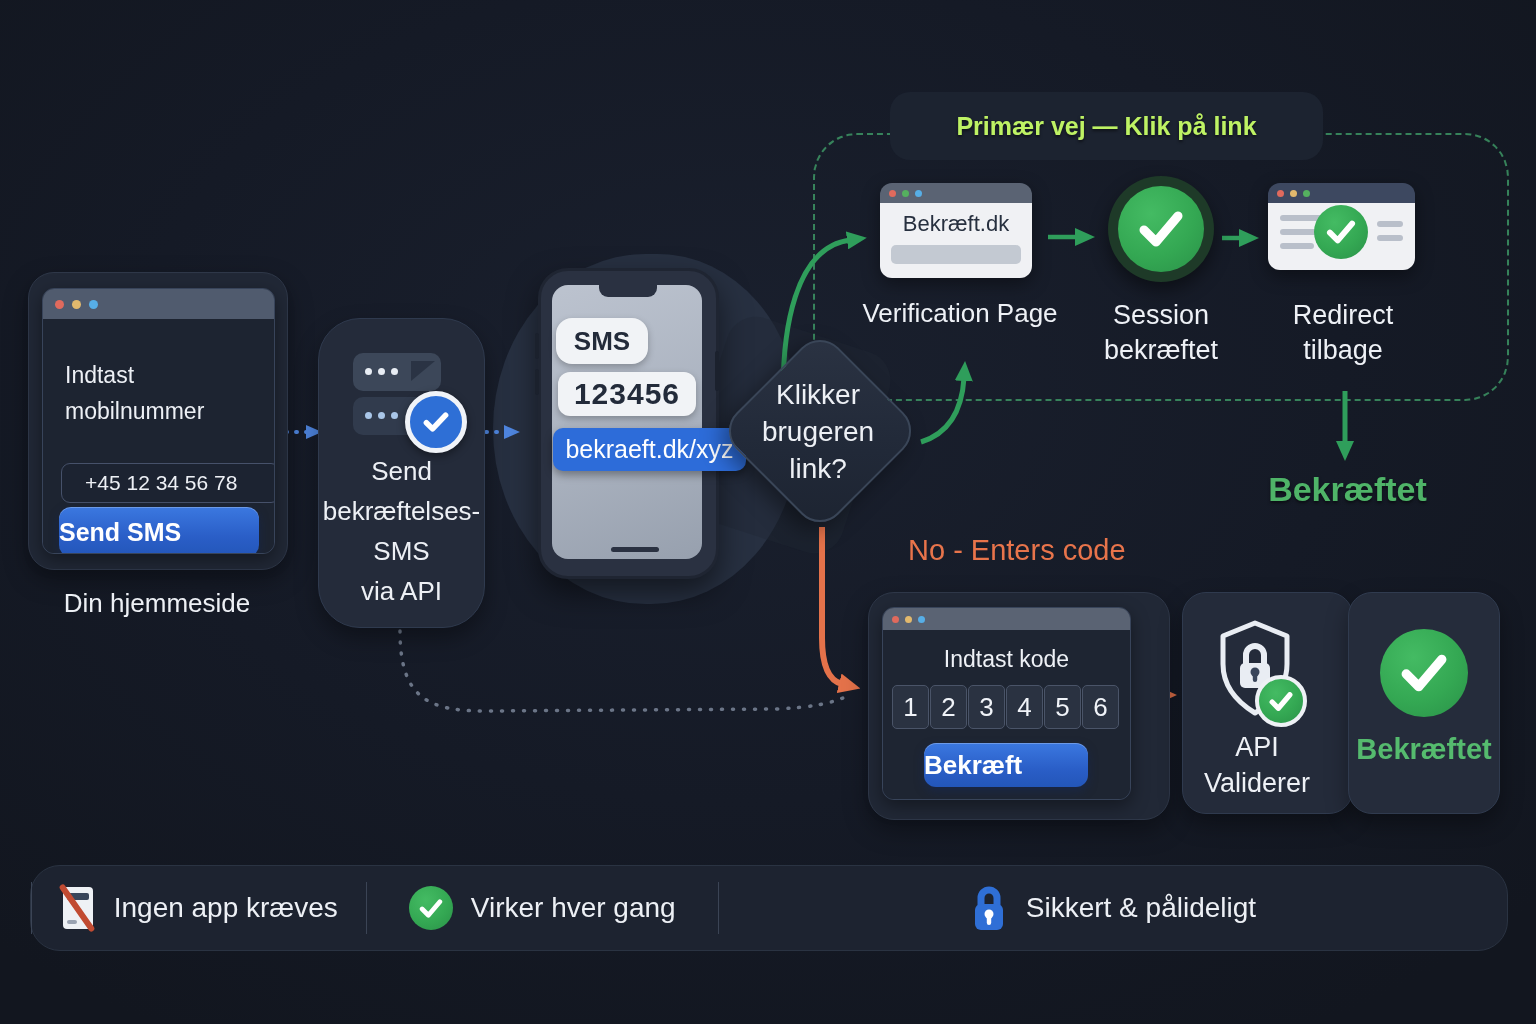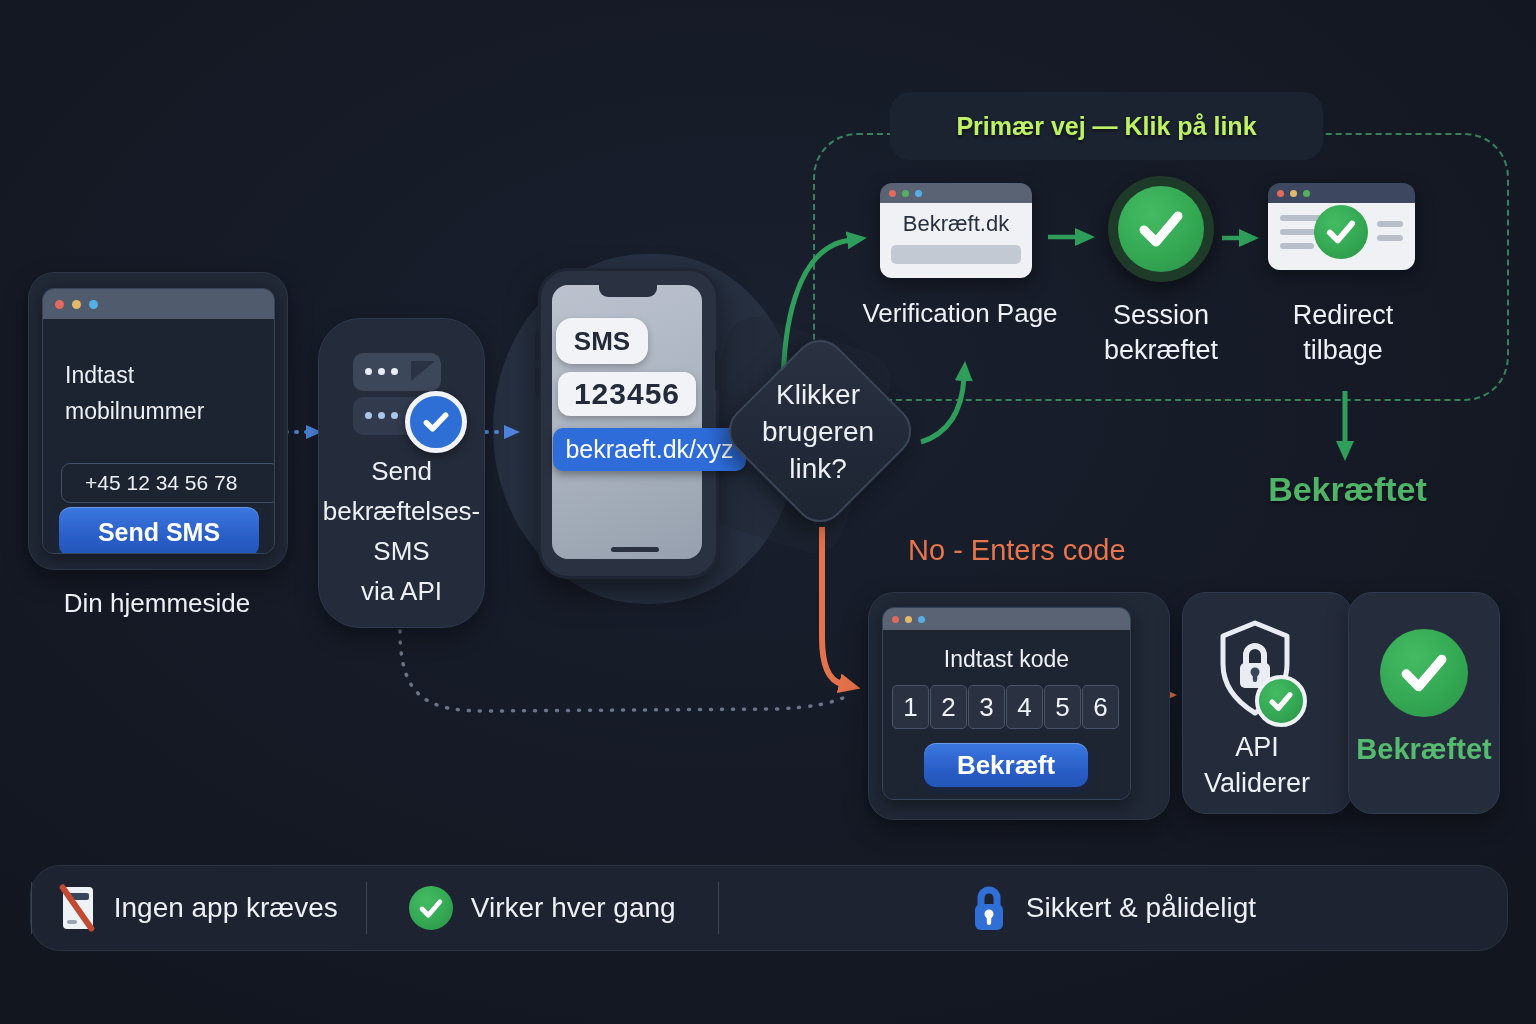--- a/index.html
+++ b/index.html
@@ -14,21 +14,21 @@
   .outer-card{background:#212836;border:1px solid #2e3748;border-radius:26px;box-shadow:0 10px 25px rgba(0,0,0,.35);}
   .browser{border-radius:12px;overflow:hidden;border:1px solid #38445a;box-shadow:0 6px 18px rgba(0,0,0,.4);}
   .browser-header{height:30px;background:#505b6e;display:flex;align-items:center;padding-left:12px;gap:8px;}
   .browser-header.small{height:20px;padding-left:9px;gap:6px;}
   .dot{width:9px;height:9px;border-radius:50%;}
   .dot.s{width:7px;height:7px;}
   .dot.red{background:#e06a5d;} .dot.yellow{background:#e2b96d;} .dot.blue{background:#57aee6;} .dot.green{background:#55b05f;}
   .dark-body{background:#1d2431;}
   .light-body{background:#f0f1f4;}
   .btn-blue{background:linear-gradient(180deg,#3b78e0 0%,#2a5ec7 60%,#2356b9 100%);border-radius:12px;
-    color:#fff;font-weight:bold;display:flex;align-items:center;justify-content:center;
+    color:#fff;font-weight:bold;display:flex;align-items:center;justify-content:flex-start;
     box-shadow:0 4px 10px rgba(20,40,90,.5), inset 0 1px 0 rgba(255,255,255,.25);}
   .pill-input{border:1.5px solid #46516a;border-radius:9px;background:rgba(28,35,50,.6);display:flex;align-items:center;}
   .check-circle{border-radius:50%;background:radial-gradient(circle at 38% 32%, #44bb63 0%, #34a853 55%, #2a9148 100%);
     display:flex;align-items:center;justify-content:center;}
   .label-white{color:#eef1f6;}
   .divider{width:1px;height:52px;background:#3b4455;align-self:center;}
   
   #primary-border{border:2px dashed #3f9d68;border-radius:44px;opacity:.8;}
   .digit-box{width:35px;height:42px;background:#2a3241;border:1px solid #4a5468;border-radius:5px;
     display:flex;align-items:center;justify-content:center;font-size:26px;color:#f0f3f8;}

